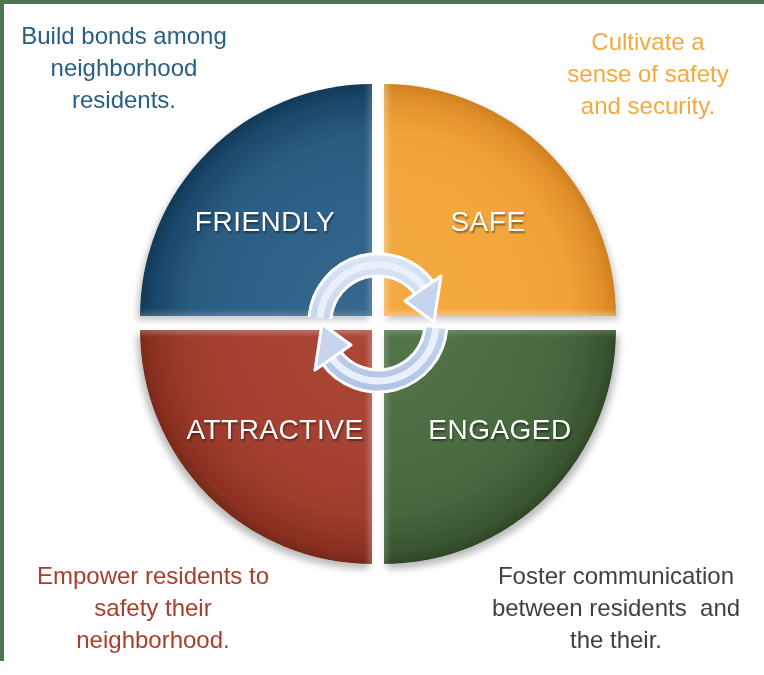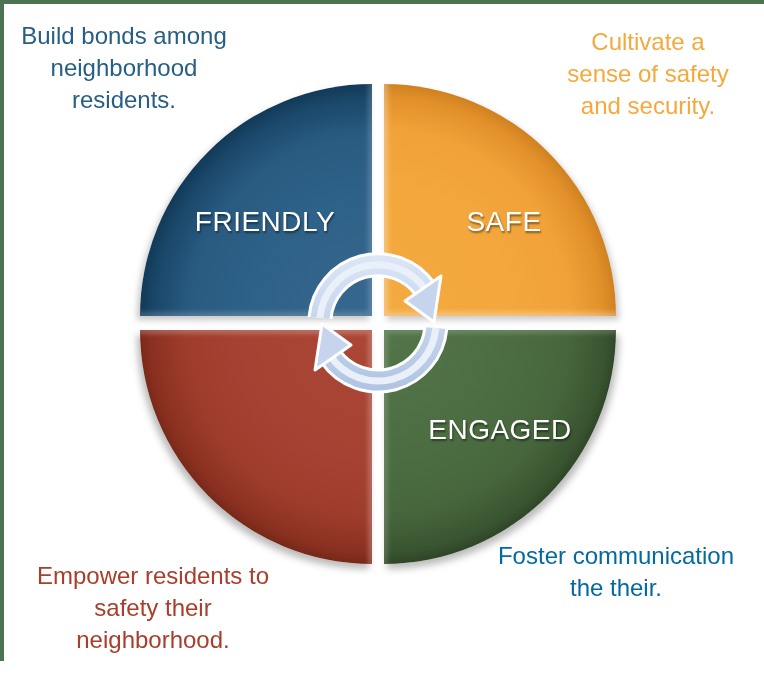--- a/index.html
+++ b/index.html
@@ -34,31 +34,31 @@
     box-shadow:3px 5px 7px rgba(60,60,60,0.35), inset 4px 4px 4px rgba(255,255,255,0.16);
   }
 
   
   .quad-label{
     position:absolute;transform:translate(-50%,-50%);
     color:#ffffff;font-size:28px;letter-spacing:0.5px;white-space:nowrap;
     text-shadow:1px 2px 2px rgba(0,0,0,0.45);
   }
   .lbl-friendly{left:265px;top:222px;}
-  .lbl-safe{left:488px;top:222px;margin-left:16px;}
+  .lbl-safe{left:488px;top:222px;}
   .lbl-attractive{left:275px;top:430px;}
   .lbl-engaged{left:500px;top:430px;}
 
   
   .ann{position:absolute;text-align:center;font-size:24px;line-height:32px;}
   .ann div{white-space:pre;}
   .ann-friendly{left:6px;top:20px;width:236px;color:#265e84;}
   .ann-safe{left:540px;top:26px;width:216px;color:#f5a93c;}
   .ann-attractive{left:16px;top:560px;width:274px;color:#a83e2b;text-align:center;}
-  .ann-engaged{left:472px;top:540px;width:288px;color:#0369a1;}
+  .ann-engaged{left:472px;top:560px;width:288px;color:#404040;}
 
   .arrows-svg{position:absolute;left:0;top:0;width:764px;height:675px;pointer-events:none;}
 </style>
 </head>
 <body>
 
 <div id="stage">
 
   <div class="frame-top"></div>
   <div class="frame-left"></div>
@@ -73,30 +73,32 @@
     <div>sense of safety</div>
     <div>and security.</div>
   </div>
   <div class="ann ann-attractive">
     <div>Empower residents to</div>
     <div>safety their</div>
     <div>neighborhood.</div>
   </div>
   <div class="ann ann-engaged">
     <div>Foster communication</div>
+    <div>between residents  and</div>
     <div>the their.</div>
   </div>
 
   <div class="quad quad-friendly"></div>
   <div class="quad quad-safe"></div>
   <div class="quad quad-attractive"></div>
   <div class="quad quad-engaged"></div>
 
   <div class="quad-label lbl-friendly">FRIENDLY</div>
   <div class="quad-label lbl-safe">SAFE</div>
+  <div class="quad-label lbl-attractive">ATTRACTIVE</div>
   <div class="quad-label lbl-engaged">ENGAGED</div>
 
   <svg class="arrows-svg" viewBox="0 0 764 675" xmlns="http://www.w3.org/2000/svg">
     <defs>
       <linearGradient id="arrowGrad" gradientUnits="userSpaceOnUse" x1="378" y1="255" x2="378" y2="395">
         <stop offset="0" stop-color="#dbe6f6"></stop>
         <stop offset="1" stop-color="#aec3e2"></stop>
       </linearGradient>
     </defs>
 

